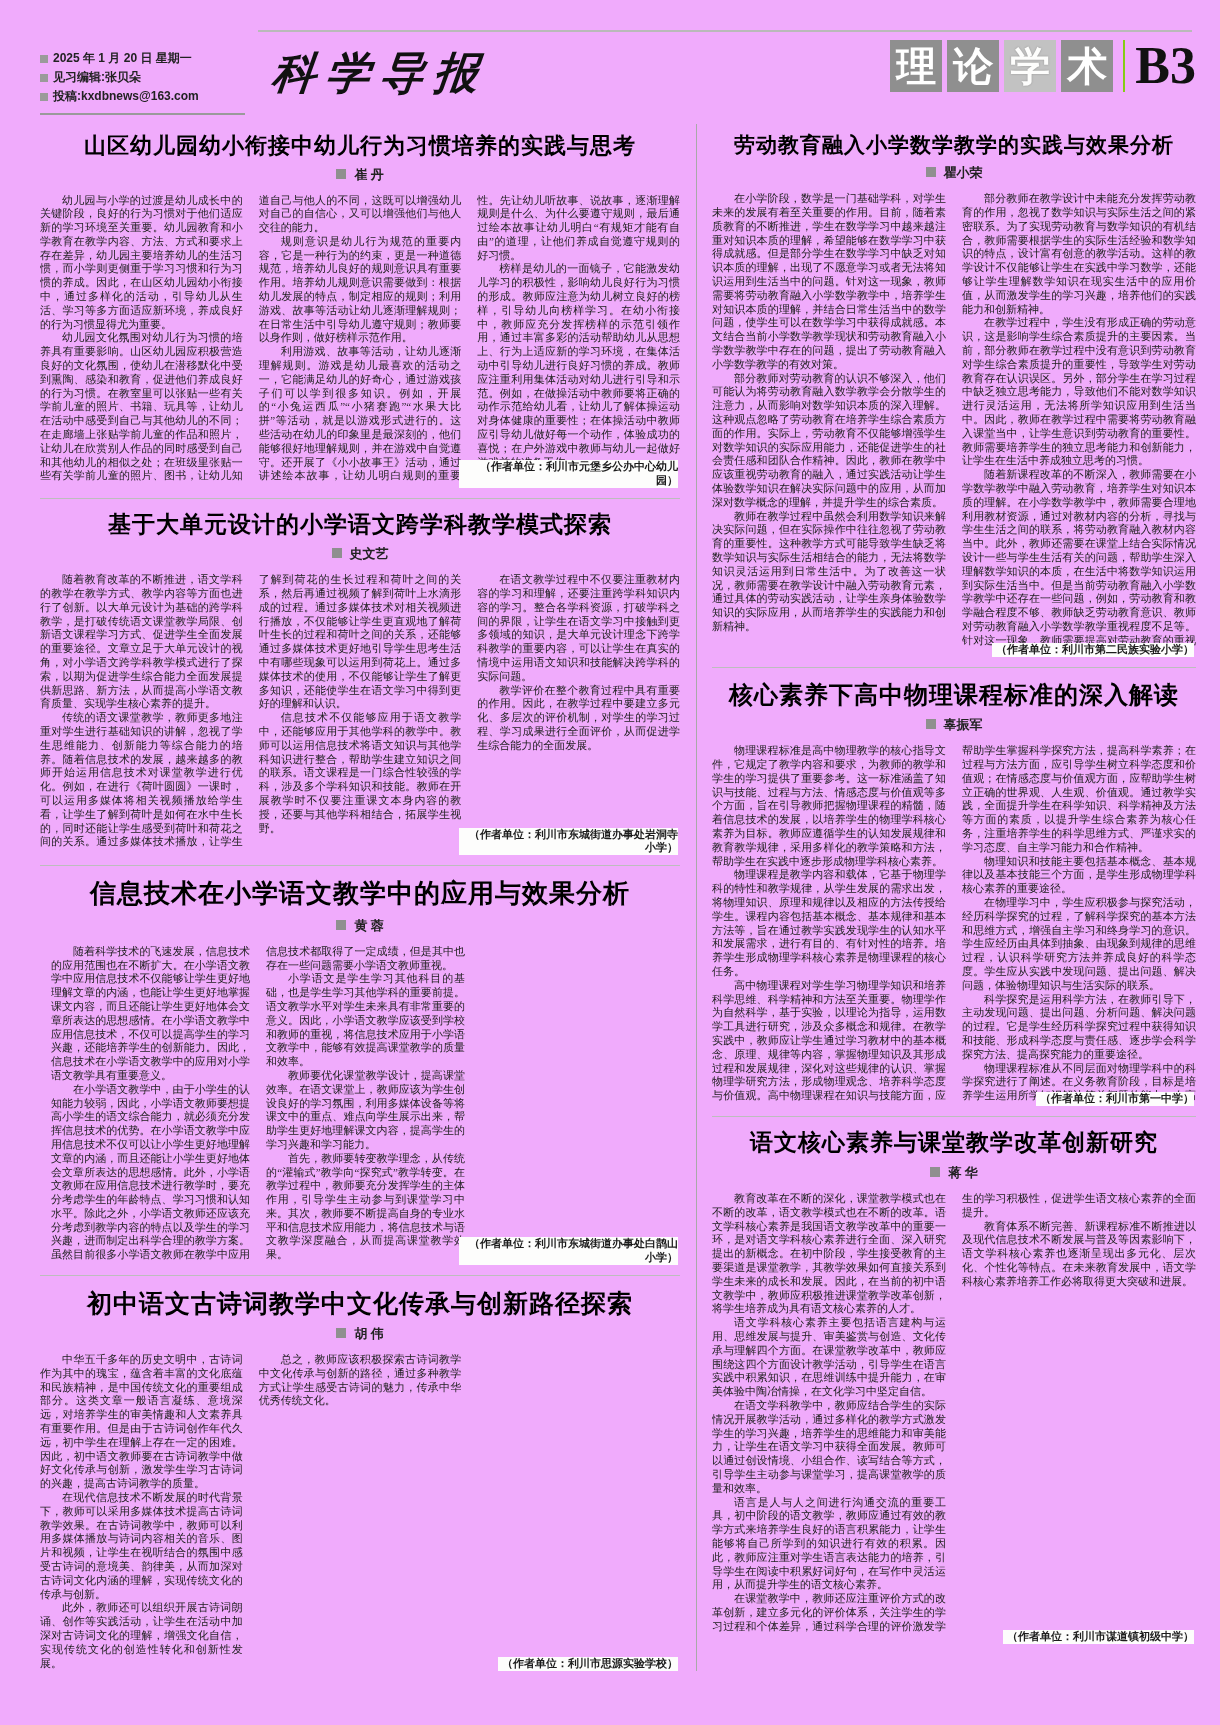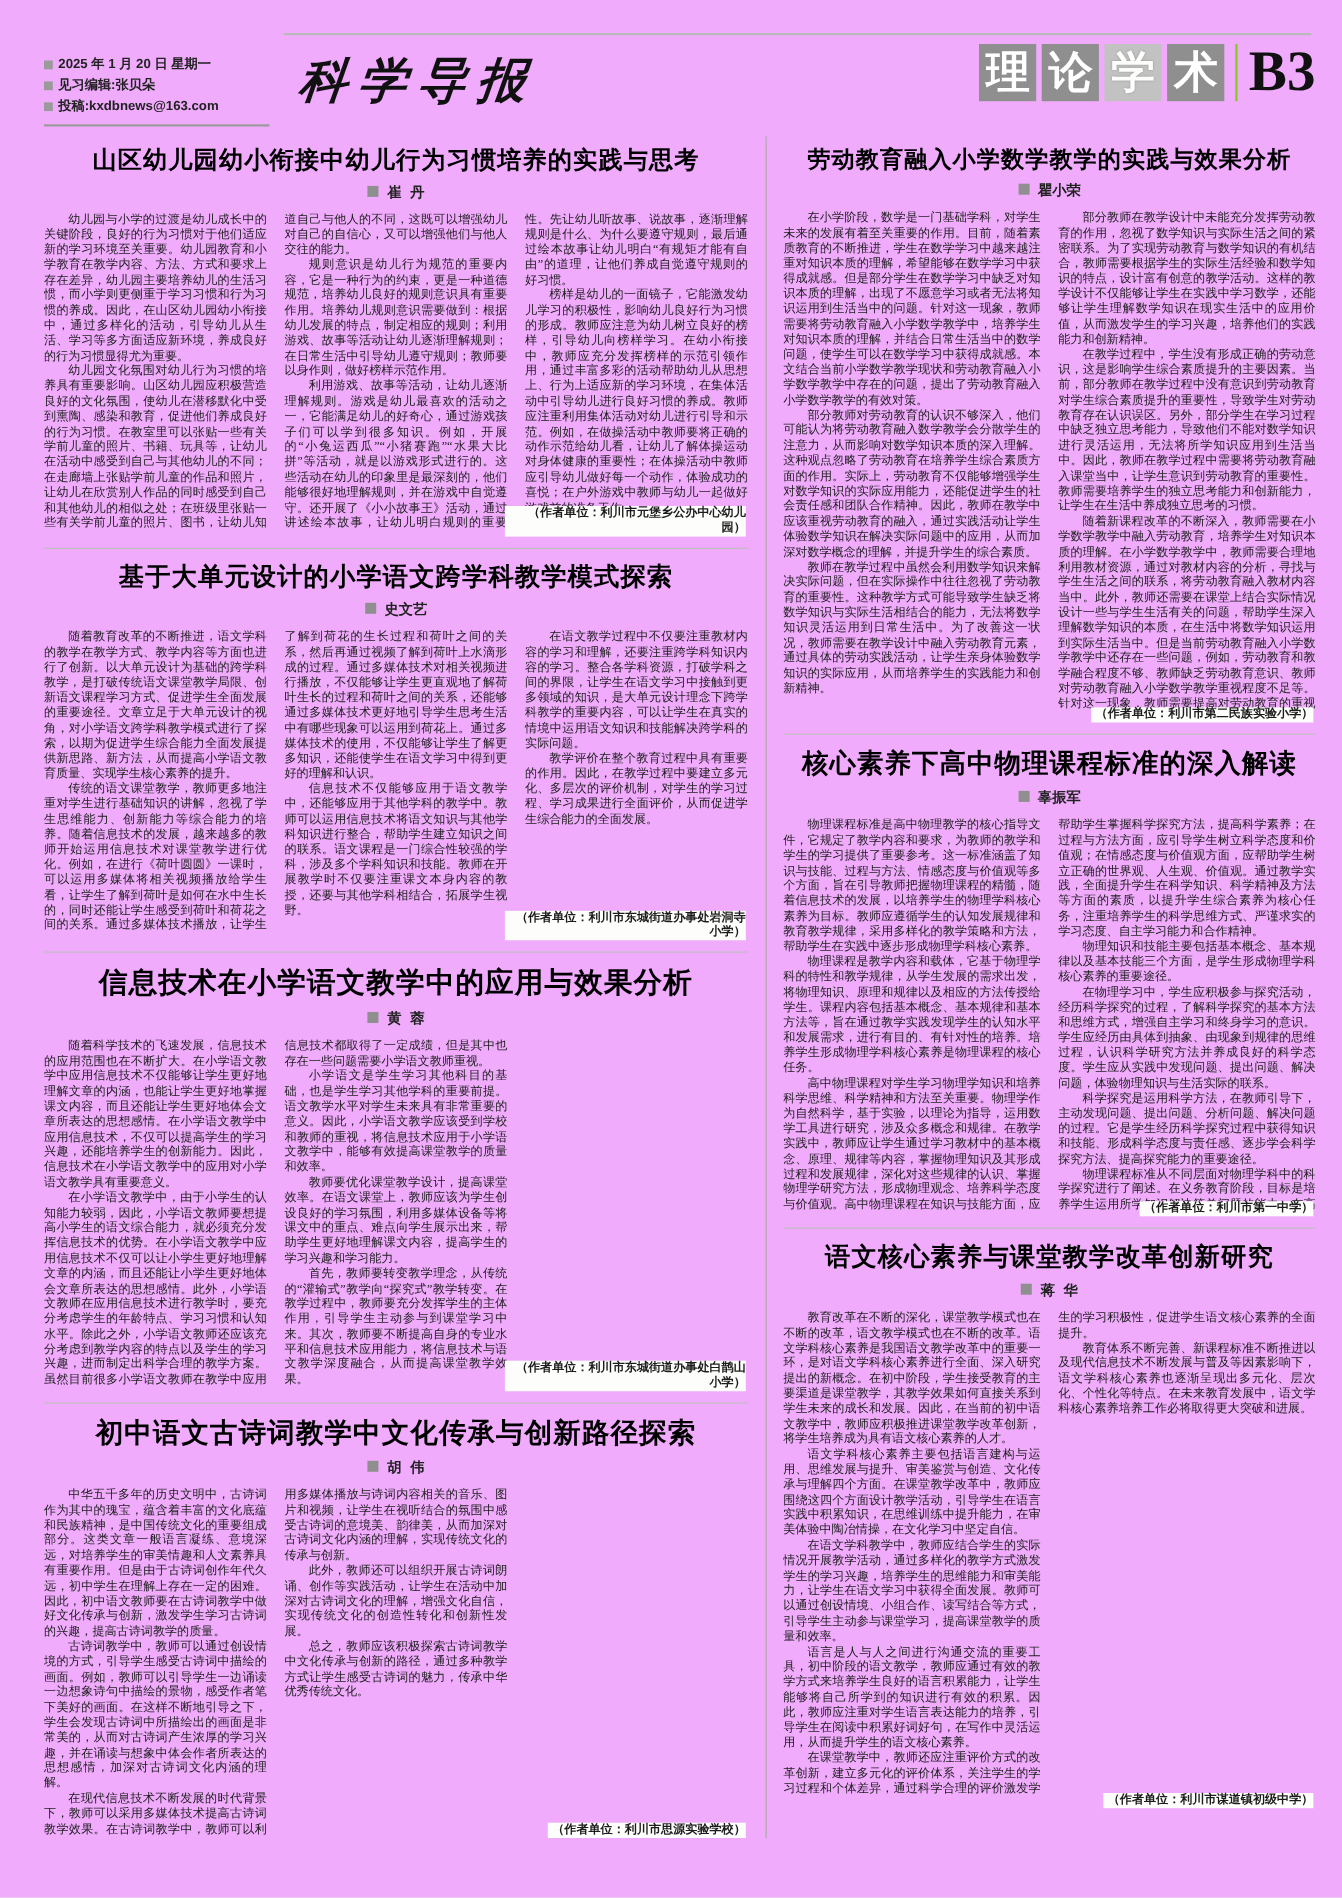--- a/index.html
+++ b/index.html
@@ -26,21 +26,21 @@
         font-family:"Liberation Serif",serif;font-weight:700;font-size:52px;color:#111;line-height:1;}
   
   .main{display:flex;align-items:stretch;}
   .sec-left{width:640px;flex:0 0 auto;}
   .vdiv{width:1px;background:#a9a9a9;margin:4px 15px 0 16px;flex:0 0 auto;}
   .sec-right{flex:1 1 auto;min-width:0;}
   
   .art{position:relative;}
   .title{margin:12px 0 6px 0;text-align:center;font-family:Liberation Serif, serif;
         font-weight:700;color:#000;letter-spacing:1px;line-height:1.25;}
-  .byline{text-align:center;font-family:Liberation Mono, monospace;font-size:13px;
+  .byline{text-align:center;font-family:Liberation Serif, serif;font-size:13px;
         font-weight:700;margin:6px 0 10px 0;color:#222;}
   .asq{display:inline-block;width:10px;height:10px;background:#8f8f8f;margin-right:8px;}
   .body{position:relative;column-gap:16px;column-fill:auto;overflow:hidden;
         text-align:justify;font-size:11px;line-height:13.8px;color:#1c1c1c;}
   .body p{margin:0;text-indent:2em;}
   .attr{position:absolute;right:2px;bottom:0;background:#fdfdfc;text-indent:0 !important;
         text-align:right;font-weight:700;max-width:215px;padding-left:4px;}
   hr.sep{border:none;border-top:1px solid #bdbdbd;margin:10px 0 0 0;}
 </style>
 </head>
@@ -97,36 +97,35 @@
             <p>信息技术不仅能够应用于语文教学中，还能够应用于其他学科的教学中。教师可以运用信息技术将语文知识与其他学科知识进行整合，帮助学生建立知识之间的联系。语文课程是一门综合性较强的学科，涉及多个学科知识和技能。教师在开展教学时不仅要注重课文本身内容的教授，还要与其他学科相结合，拓展学生视野。</p>
             <p>在语文教学过程中不仅要注重教材内容的学习和理解，还要注重跨学科知识内容的学习。整合各学科资源，打破学科之间的界限，让学生在语文学习中接触到更多领域的知识，是大单元设计理念下跨学科教学的重要内容，可以让学生在真实的情境中运用语文知识和技能解决跨学科的实际问题。</p>
             <p>教学评价在整个教育过程中具有重要的作用。因此，在教学过程中要建立多元化、多层次的评价机制，对学生的学习过程、学习成果进行全面评价，从而促进学生综合能力的全面发展。</p>
             <p class="attr">（作者单位：利川市东城街道办事处岩洞寺小学）</p>
           </div>
         </article>
         <hr class="sep">
         <article class="art">
           <h2 class="title" style="font-size: 26px;">信息技术在小学语文教学中的应用与效果分析</h2>
           <div class="byline"><span class="asq"></span><span>黄 蓉</span></div>
-          <div class="body" style="column-count: 3; height: 320px;">
+          <div class="body" style="column-count: 3; height: 320px; margin-left: 11px;">
             <p>随着科学技术的飞速发展，信息技术的应用范围也在不断扩大。在小学语文教学中应用信息技术不仅能够让学生更好地理解文章的内涵，也能让学生更好地掌握课文内容，而且还能让学生更好地体会文章所表达的思想感情。在小学语文教学中应用信息技术，不仅可以提高学生的学习兴趣，还能培养学生的创新能力。因此，信息技术在小学语文教学中的应用对小学语文教学具有重要意义。</p>
             <p>在小学语文教学中，由于小学生的认知能力较弱，因此，小学语文教师要想提高小学生的语文综合能力，就必须充分发挥信息技术的优势。在小学语文教学中应用信息技术不仅可以让小学生更好地理解文章的内涵，而且还能让小学生更好地体会文章所表达的思想感情。此外，小学语文教师在应用信息技术进行教学时，要充分考虑学生的年龄特点、学习习惯和认知水平。除此之外，小学语文教师还应该充分考虑到教学内容的特点以及学生的学习兴趣，进而制定出科学合理的教学方案。虽然目前很多小学语文教师在教学中应用信息技术都取得了一定成绩，但是其中也存在一些问题需要小学语文教师重视。</p>
             <p>小学语文是学生学习其他科目的基础，也是学生学习其他学科的重要前提。语文教学水平对学生未来具有非常重要的意义。因此，小学语文教学应该受到学校和教师的重视，将信息技术应用于小学语文教学中，能够有效提高课堂教学的质量和效率。</p>
             <p>教师要优化课堂教学设计，提高课堂效率。在语文课堂上，教师应该为学生创设良好的学习氛围，利用多媒体设备等将课文中的重点、难点向学生展示出来，帮助学生更好地理解课文内容，提高学生的学习兴趣和学习能力。</p>
             <p>首先，教师要转变教学理念，从传统的“灌输式”教学向“探究式”教学转变。在教学过程中，教师要充分发挥学生的主体作用，引导学生主动参与到课堂学习中来。其次，教师要不断提高自身的专业水平和信息技术应用能力，将信息技术与语文教学深度融合，从而提高课堂教学效果。</p>
             <p class="attr">（作者单位：利川市东城街道办事处白鹊山小学）</p>
           </div>
         </article>
         <hr class="sep">
         <article class="art">
           <h2 class="title" style="font-size: 25px;">初中语文古诗词教学中文化传承与创新路径探索</h2>
           <div class="byline"><span class="asq"></span><span>胡 伟</span></div>
           <div class="body" style="column-count: 3; height: 318px;">
             <p>中华五千多年的历史文明中，古诗词作为其中的瑰宝，蕴含着丰富的文化底蕴和民族精神，是中国传统文化的重要组成部分。这类文章一般语言凝练、意境深远，对培养学生的审美情趣和人文素养具有重要作用。但是由于古诗词创作年代久远，初中学生在理解上存在一定的困难。因此，初中语文教师要在古诗词教学中做好文化传承与创新，激发学生学习古诗词的兴趣，提高古诗词教学的质量。</p>
-            <p>古诗词教学中，教师可以通过创设情境的方式，引导学生感受古诗词中描绘的画面。例如，教师可以引导学生一边诵读一边想象诗句中描绘的景物，感受作者笔下美好的画面。在这样不断地引导之下，学生会发现古诗词中所描绘出的画面是非常美的，从而对古诗词产生浓厚的学习兴趣，并在诵读与想象中体会作者所表达的思想感情，加深对古诗词文化内涵的理解。</p>
             <p>在现代信息技术不断发展的时代背景下，教师可以采用多媒体技术提高古诗词教学效果。在古诗词教学中，教师可以利用多媒体播放与诗词内容相关的音乐、图片和视频，让学生在视听结合的氛围中感受古诗词的意境美、韵律美，从而加深对古诗词文化内涵的理解，实现传统文化的传承与创新。</p>
             <p>此外，教师还可以组织开展古诗词朗诵、创作等实践活动，让学生在活动中加深对古诗词文化的理解，增强文化自信，实现传统文化的创造性转化和创新性发展。</p>
             <p>总之，教师应该积极探索古诗词教学中文化传承与创新的路径，通过多种教学方式让学生感受古诗词的魅力，传承中华优秀传统文化。</p>
             <p class="attr">（作者单位：利川市思源实验学校）</p>
           </div>
         </article>
       </section>
     <div class="vdiv"></div>
     <section class="sec-right" id="sec-right">
         <article class="art">

